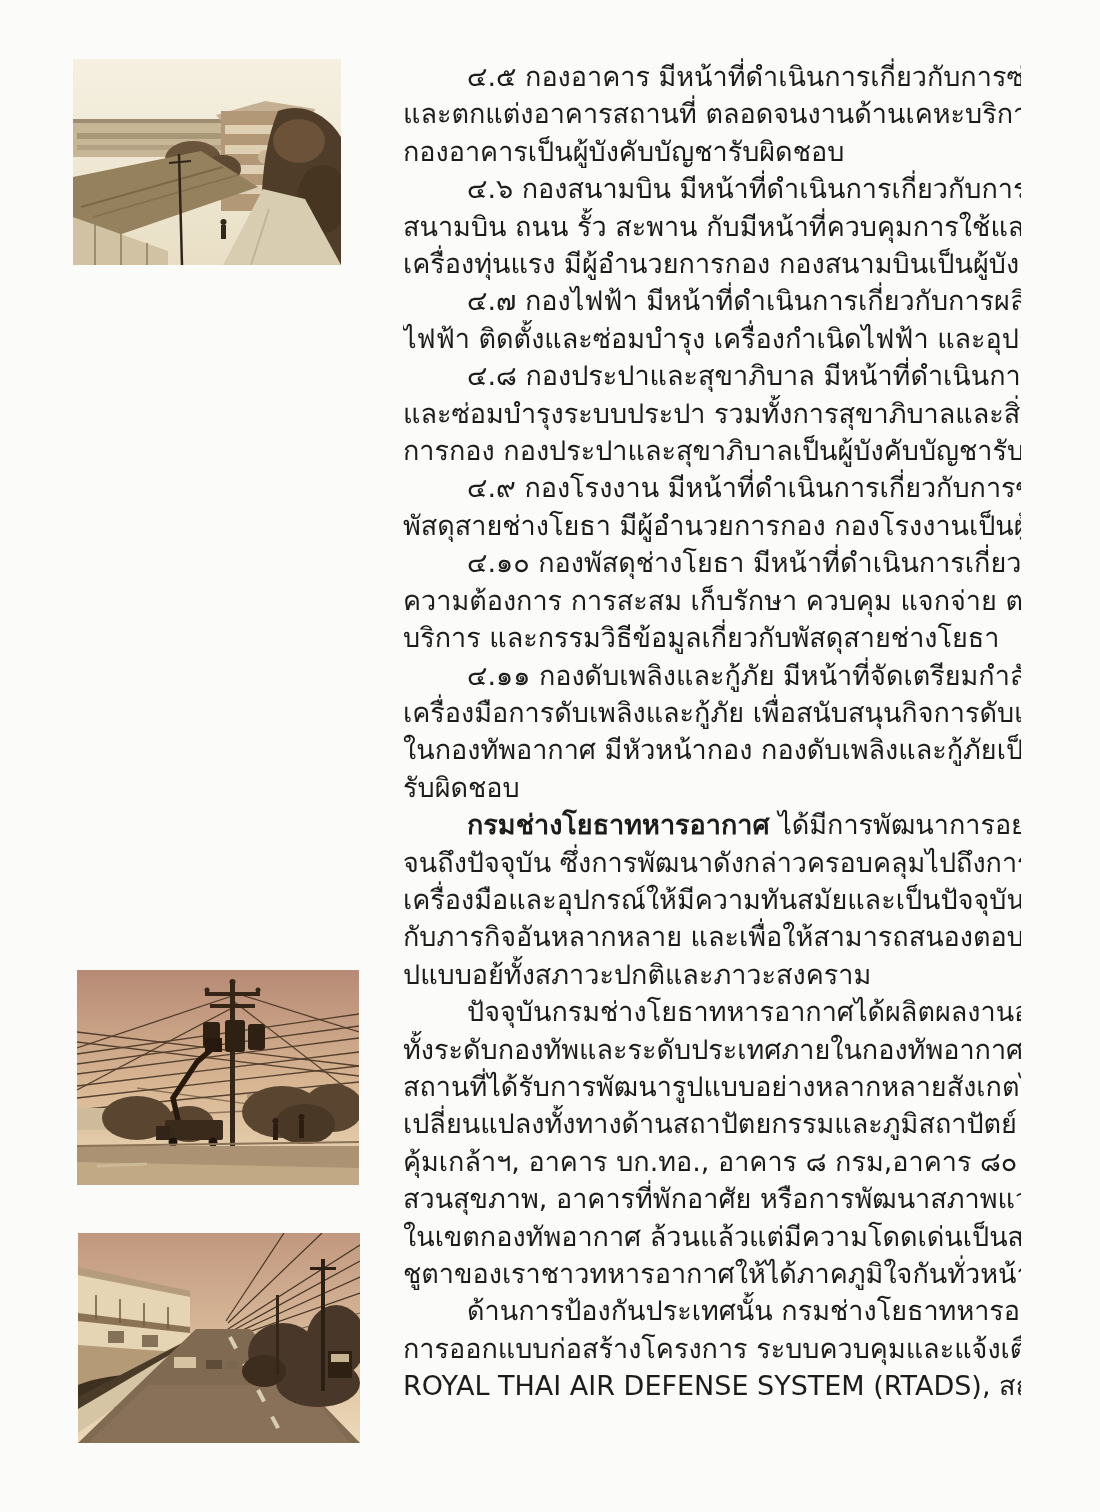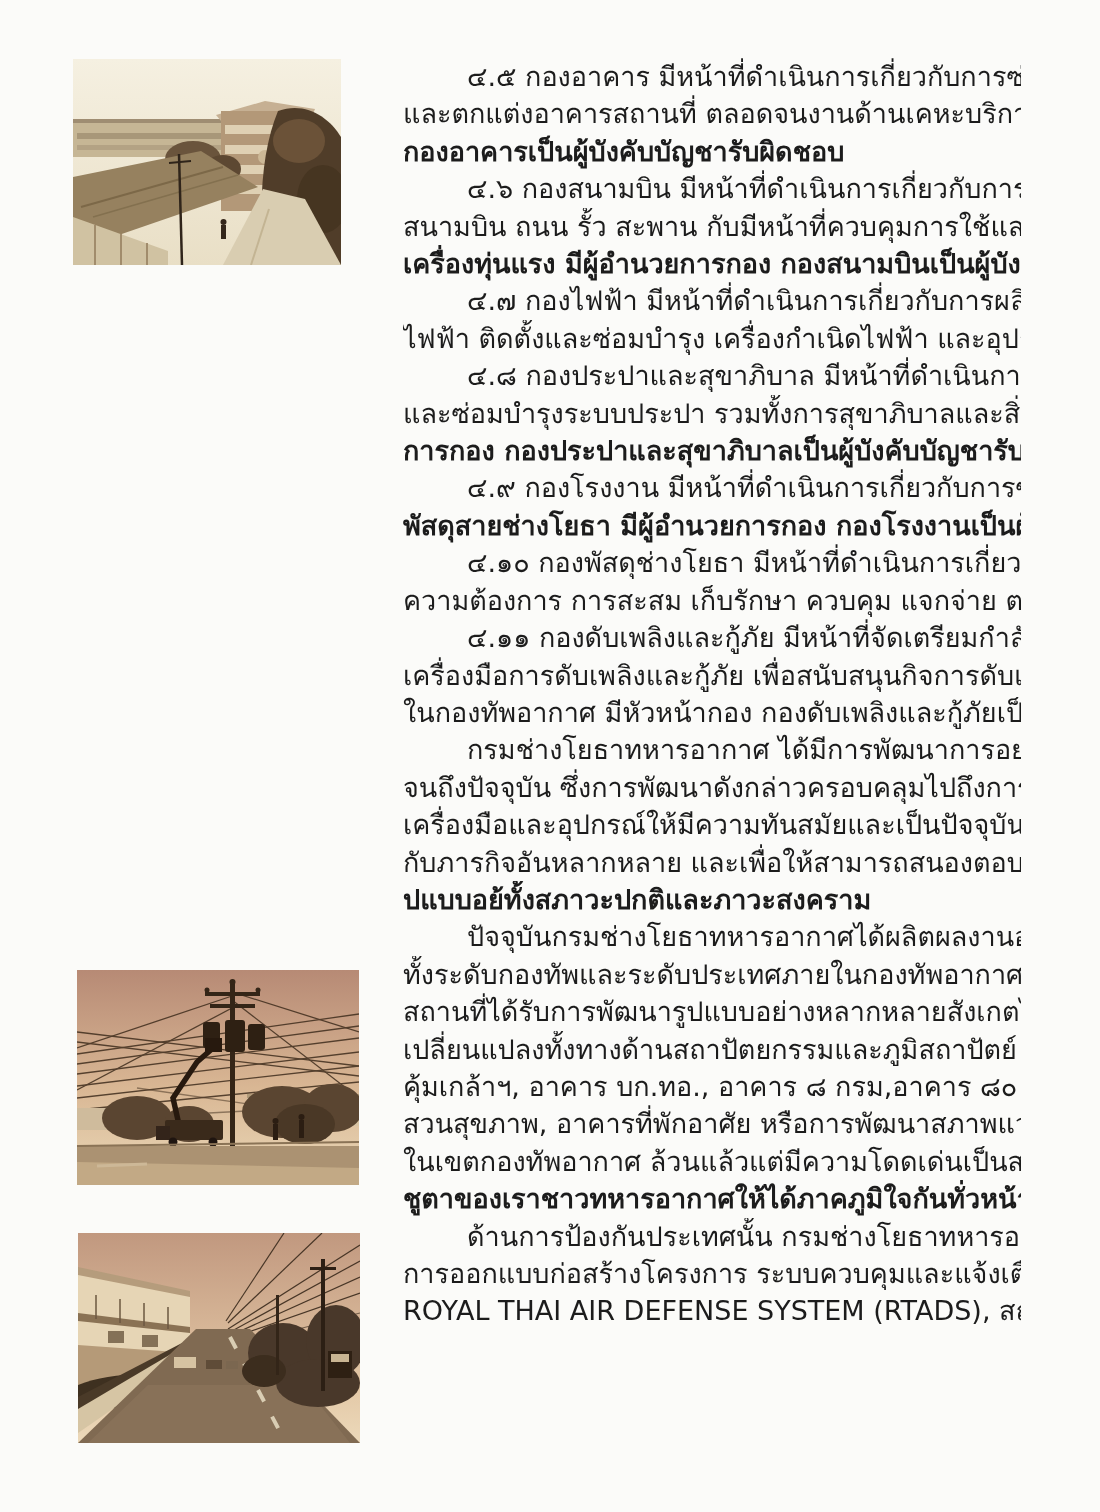--- a/index.html
+++ b/index.html
@@ -17,23 +17,23 @@
   .photo3{left:78px;top:1233px;width:282px;height:210px;}
   .text-column{
     position:absolute;left:403px;top:58px;width:618px;
     color:#1c1c1c;font-size:27px;
   }
   .line{
     height:37.42px;line-height:37.42px;
     white-space:nowrap;overflow:hidden;
     text-align:justify;text-align-last:justify;
   }
-  .line.end{text-align-last:left;font-weight:bold;}
+  .line.end{text-align-last:left;}
   .line.indent{padding-left:64px;}
-  .line b{font-weight:normal;}
+  .line b{font-weight:bold;}
 </style>
 </head>
 <body>
 
 <div class="page">
 
   <figure class="photo photo1" aria-label="Sepia-toned elevated view of air force campus: multi-storey headquarters building, long low buildings, trees and an internal road">
     <svg viewBox="0 0 268 206" preserveAspectRatio="none">
       <defs>
         <linearGradient id="sky1" x1="0" y1="0" x2="0" y2="1">
@@ -227,23 +227,25 @@
       <div class="line end">เครื่องทุ่นแรง มีผู้อำนวยการกอง กองสนามบินเป็นผู้บังคับบัญชารับผิดชอบ</div>
       <div class="line indent">๔.๗ กองไฟฟ้า  มีหน้าที่ดำเนินการเกี่ยวกับการผลิตและจ่ายกระแส</div>
       <div class="line">ไฟฟ้า  ติดตั้งและซ่อมบำรุง  เครื่องกำเนิดไฟฟ้า  และอุปกรณ์  มีผู้อำนวย</div>
       <div class="line indent">๔.๘ กองประปาและสุขาภิบาล  มีหน้าที่ดำเนินการเกี่ยวกับผลิต จ่าย</div>
       <div class="line">และซ่อมบำรุงระบบประปา  รวมทั้งการสุขาภิบาลและสิ่งแวดล้อม  มีผู้อำนวย</div>
       <div class="line end">การกอง  กองประปาและสุขาภิบาลเป็นผู้บังคับบัญชารับผิดชอบ</div>
       <div class="line indent">๔.๙ กองโรงงาน มีหน้าที่ดำเนินการเกี่ยวกับการซ่อมสร้าง  ดัดแปลง</div>
       <div class="line end">พัสดุสายช่างโยธา  มีผู้อำนวยการกอง กองโรงงานเป็นผู้บังคับบัญชา รับผิดชอบ</div>
       <div class="line indent">๔.๑๐ กองพัสดุช่างโยธา  มีหน้าที่ดำเนินการเกี่ยวกับการพิจารณา</div>
       <div class="line">ความต้องการ  การสะสม  เก็บรักษา  ควบคุม  แจกจ่าย ตรวจสำรวจ  จำหน่าย</div>
+      <div class="line end">บริการ  และกรรมวิธีข้อมูลเกี่ยวกับพัสดุสายช่างโยธา</div>
       <div class="line indent">๔.๑๑ กองดับเพลิงและกู้ภัย  มีหน้าที่จัดเตรียมกำลังพล  อุปกรณ์</div>
       <div class="line">เครื่องมือการดับเพลิงและกู้ภัย  เพื่อสนับสนุนกิจการดับเพลิงของหน่วยต่าง ๆ</div>
       <div class="line">ในกองทัพอากาศ  มีหัวหน้ากอง  กองดับเพลิงและกู้ภัยเป็นผู้บังคับบัญชา</div>
+      <div class="line end">รับผิดชอบ</div>
       <div class="line indent"><b>กรมช่างโยธาทหารอากาศ</b>  ได้มีการพัฒนาการอย่างต่อเนื่องตั้งแต่อดีต</div>
       <div class="line">จนถึงปัจจุบัน  ซึ่งการพัฒนาดังกล่าวครอบคลุมไปถึงการพัฒนาองค์กรบุคลากร</div>
       <div class="line">เครื่องมือและอุปกรณ์ให้มีความทันสมัยและเป็นปัจจุบันเพียงพอและเหมาะสม</div>
       <div class="line">กับภารกิจอันหลากหลาย และเพื่อให้สามารถสนองตอบต่อนโยบายของกองทัพ</div>
       <div class="line end">ปแบบอย้ทั้งสภาวะปกติและภาวะสงคราม</div>
       <div class="line indent">ปัจจุบันกรมช่างโยธาทหารอากาศได้ผลิตผลงานออกมามากมาย</div>
       <div class="line">ทั้งระดับกองทัพและระดับประเทศภายในกองทัพอากาศเองนั้น  อาคาร</div>
       <div class="line">สถานที่ได้รับการพัฒนารูปแบบอย่างหลากหลายสังเกตได้จากสภาพการ</div>
       <div class="line">เปลี่ยนแปลงทั้งทางด้านสถาปัตยกรรมและภูมิสถาปัตย์  ไม่ว่าจะเป็นอาคาร</div>
       <div class="line">คุ้มเกล้าฯ, อาคาร บก.ทอ., อาคาร ๘ กรม,อาคาร ๘๐ ปี กองทัพอากาศ,</div>

